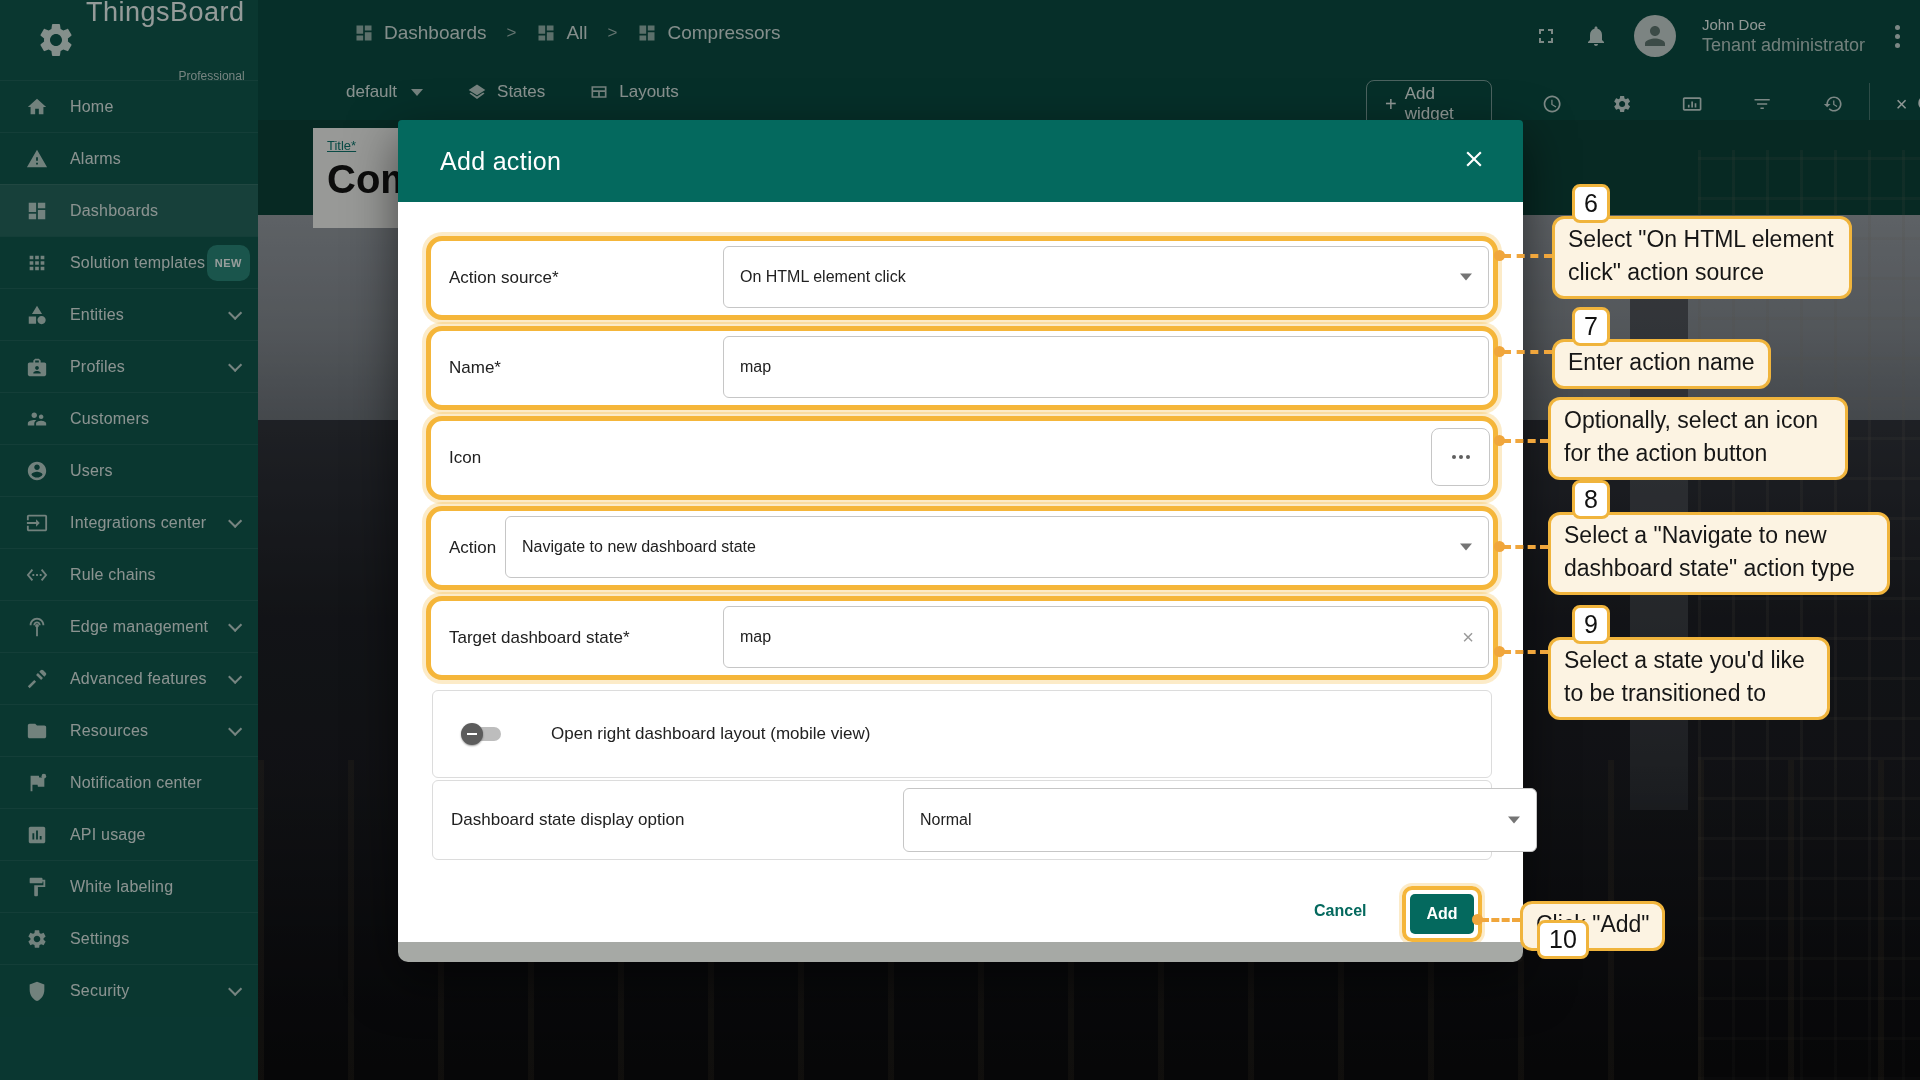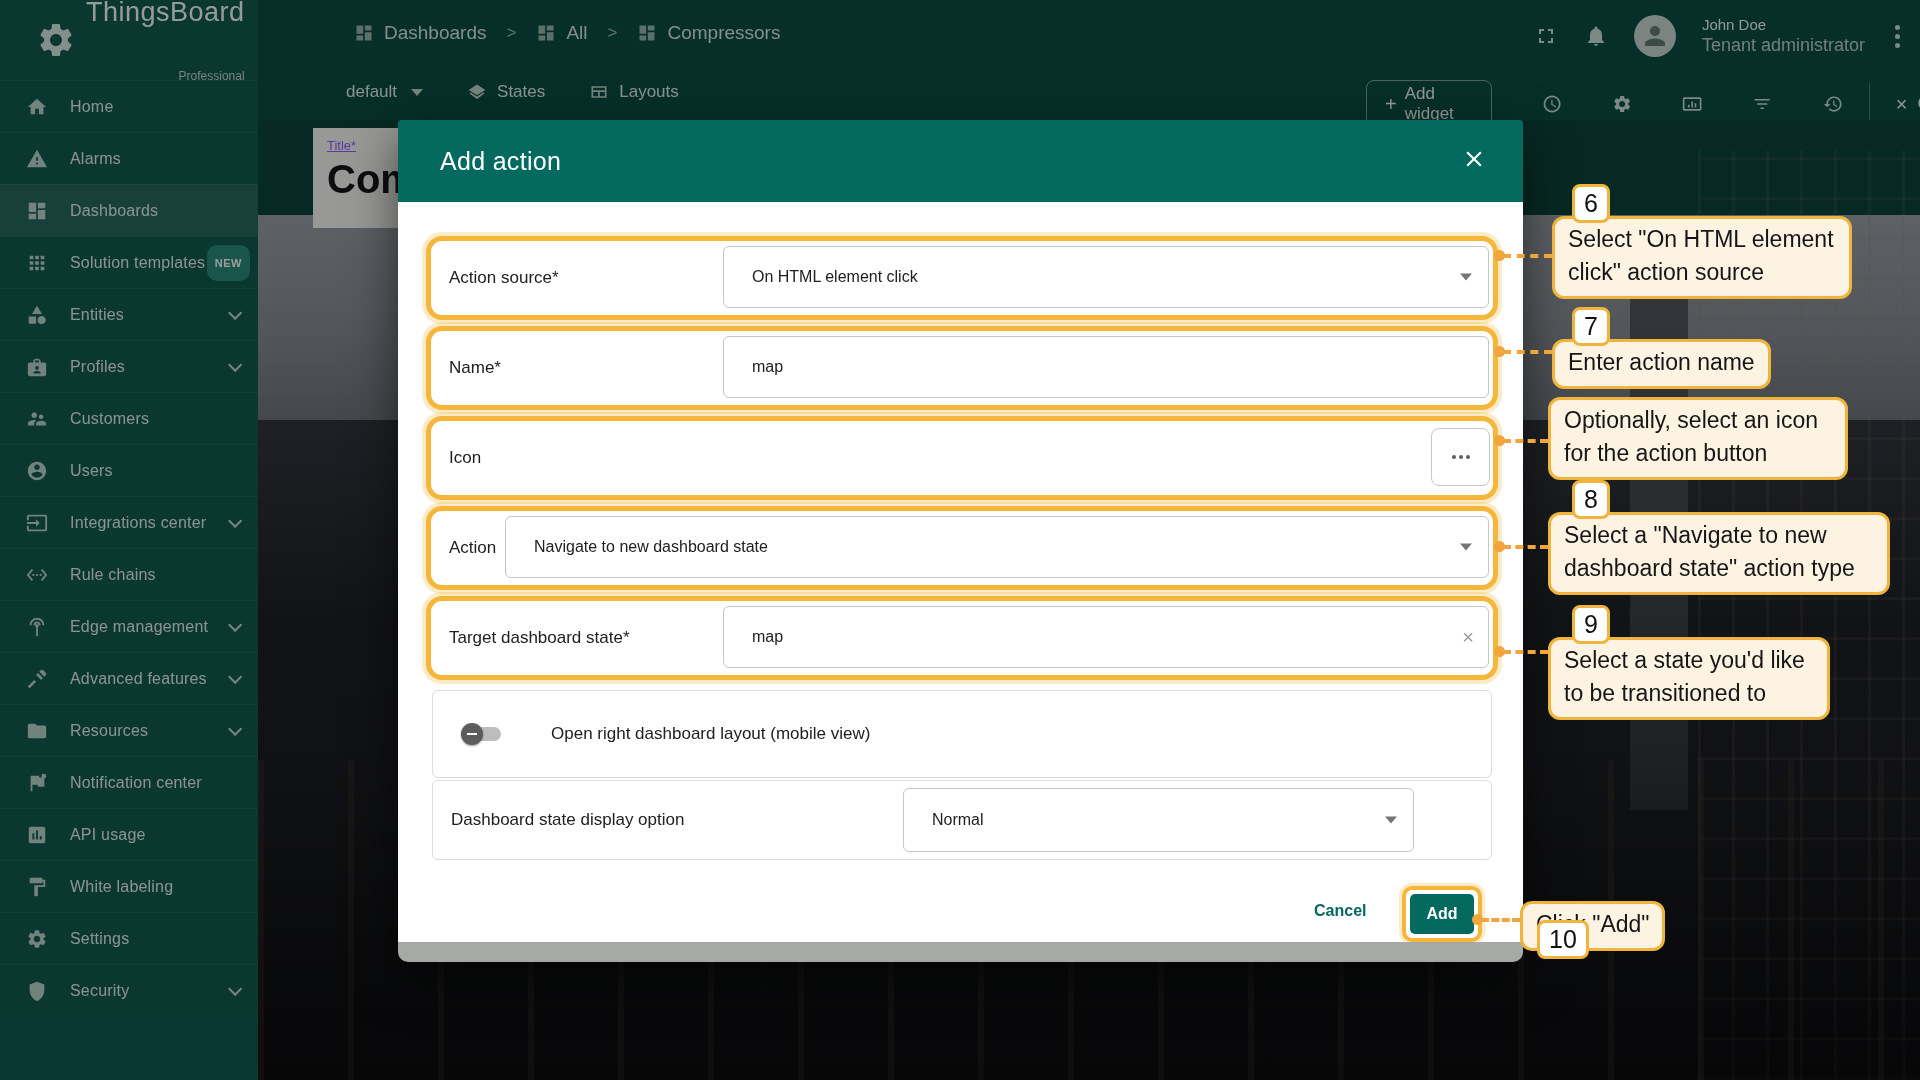--- a/index.html
+++ b/index.html
@@ -63,21 +63,21 @@
   .tower2 { position:absolute; left:1070px; top:190px; width:26px; height:420px; background:#3d4147; }
   .crane { position:absolute; left:820px; top:330px; width:300px; height:3px; background:#494d53; transform:rotate(-24deg); }
   .scaffold { position:absolute; left:1440px; top:30px; width:222px; height:930px; opacity:.55;
       background:
         repeating-linear-gradient(90deg, rgba(130,122,105,0.25) 0 3px, transparent 3px 34px),
         repeating-linear-gradient(0deg, rgba(130,122,105,0.22) 0 3px, transparent 3px 40px); }
   .lowblocks { position:absolute; left:0; top:640px; width:100%; height:320px;
       background: repeating-linear-gradient(90deg, rgba(95,80,55,0.18) 0 6px, transparent 6px 90px),
                   linear-gradient(180deg, transparent, rgba(0,0,0,0.5)); }
   .title-card { position:absolute; left:55px; top:8px; width:86px; height:100px; background:#eef0ec; padding:10px 0 0 14px; overflow:hidden; }
-  .title-card-label { font-size:13px; color:#8b5cf6;text-decoration:underline; }
+  .title-card-label { font-size:13px; color:#0f766e;text-decoration:underline; }
   .title-card-value { font-size:40px; font-weight:bold; color:#151515; white-space:nowrap; margin-top:4px; }
 
   
   #backdrop { position:absolute; inset:0; background:rgba(0,0,0,0.36); z-index:5; }
 
   
   #modal { position:absolute; left:398px; top:120px; width:1125px; height:842px; z-index:10;
            box-shadow:0 18px 50px rgba(0,0,0,0.55); border-radius:4px; }
   .modal-header { position:absolute; left:0; top:0; width:100%; height:82px; background:#04695e; border-radius:4px 4px 0 0;
                   display:flex; align-items:center; }
@@ -85,21 +85,21 @@
   .modal-close { position:absolute; right:32px; top:26px; width:30px; height:30px; cursor:pointer; }
   .modal-close svg { width:26px; height:26px; fill:#ffffff; }
   .modal-body { position:absolute; left:0; top:82px; width:100%; height:740px; background:#ffffff; }
   .modal-bottombar { position:absolute; left:0; top:822px; width:100%; height:20px; background:#a6a9a5; border-radius:0 0 10px 10px; }
 
   .hl-row { position:absolute; left:28px; width:1072px; height:84px; background:#fff;
             border:5px solid #F5B63A; border-radius:16px; box-shadow:0 0 0 4px rgba(245,182,58,0.28); }
   .plain-row { position:absolute; left:34px; width:1060px; background:#fff; border:1px solid #dcdcdc; border-radius:6px; }
   .f-label { position:absolute; left:18px; top:50%; transform:translateY(-50%); font-size:17px; color:#212121; white-space:nowrap; }
   .f-select, .f-input { position:absolute; top:5px; height:62px; border:1px solid #c6c6c6; border-radius:6px; background:#fff;
-            display:flex; align-items:center; padding-left:28px; font-size:16px; color:#212121; cursor:pointer; }
+            display:flex; align-items:center; padding-left:16px; font-size:16px; color:#212121; cursor:pointer; }
   .sel-arrow { position:absolute; right:16px; top:50%; transform:translateY(-50%); width:0; height:0;
                border-left:6px solid transparent; border-right:6px solid transparent; border-top:7px solid #757575; }
   .clear-x { position:absolute; right:14px; top:50%; transform:translateY(-50%); font-size:20px; color:#9a9a9a; cursor:pointer; }
   .dots-btn { position:absolute; left:1000px; top:7px; width:59px; height:58px; border:1px solid #c6c6c6; border-radius:8px;
               display:flex; align-items:center; justify-content:center; gap:3px; cursor:pointer; }
   .dots-btn i { width:4px; height:4px; border-radius:50%; background:#5f5f5f; }
 
   .toggle { position:absolute; left:28px; top:50%; transform:translateY(-50%); width:40px; height:16px; }
   .toggle-track { position:absolute; left:4px; top:1px; width:36px; height:14px; border-radius:7px; background:#bdbdbd; }
   .toggle-thumb { position:absolute; left:0; top:-3px; width:22px; height:22px; border-radius:50%; background:#5c5c5c;
@@ -441,21 +441,21 @@
         <span class="toggle-track"></span>
         <span class="toggle-thumb">
             <i></i>
           </span>
       </span>
       <span class="toggle-label">Open right dashboard layout (mobile view)</span>
     </div>
 
     <div class="plain-row" style="top:660px; height:80px;">
       <span class="f-label">Dashboard state display option</span>
-      <div class="f-select" style="left:470px; width:511px; top:7px; height:64px;">
+      <div class="f-select" style="left:470px; width:634px; top:7px; height:64px;">
         <span>Normal</span>
         <span class="sel-arrow"></span>
       </div>
     </div>
 
     <span class="modal-cancel">Cancel</span>
     <div class="add-hl">
       <button class="add-btn">Add</button>
     </div>
 

